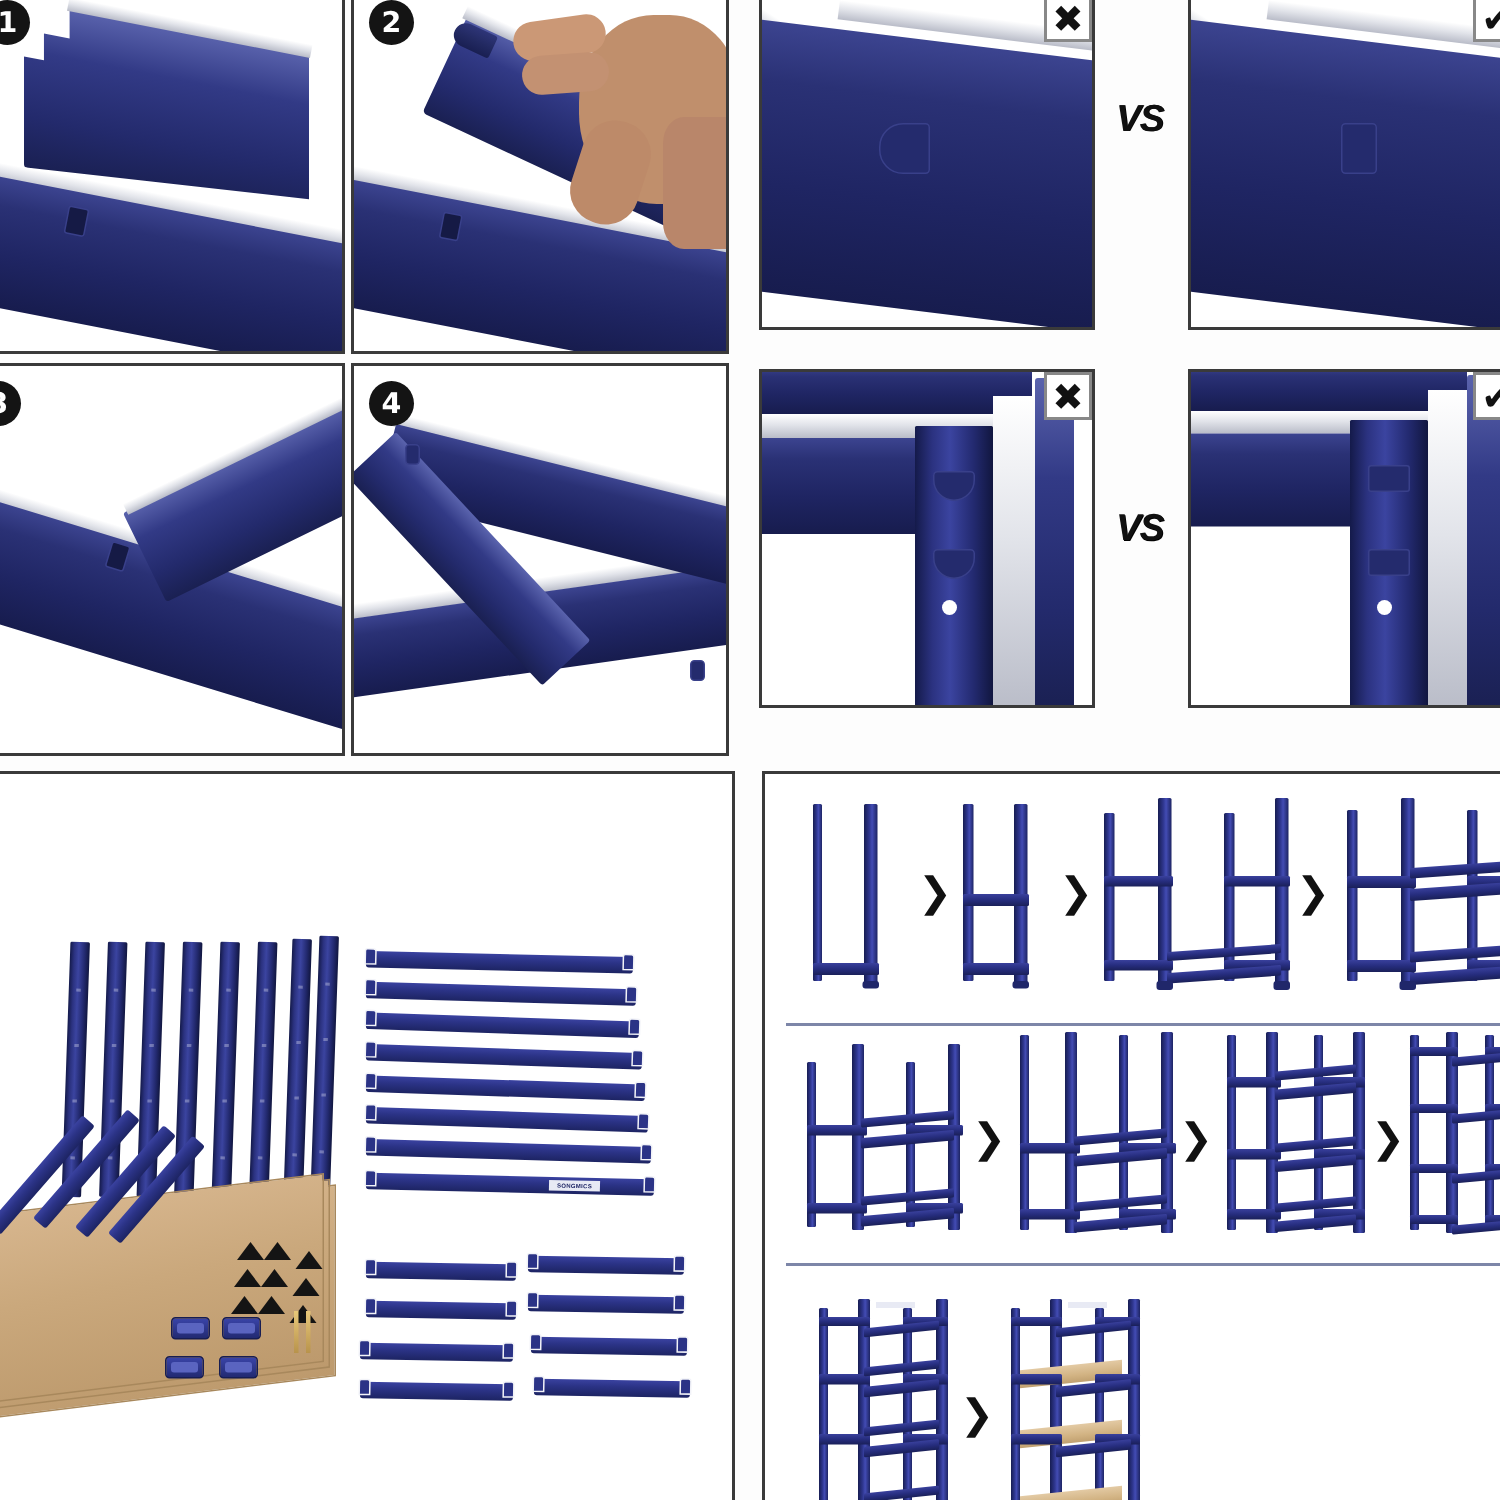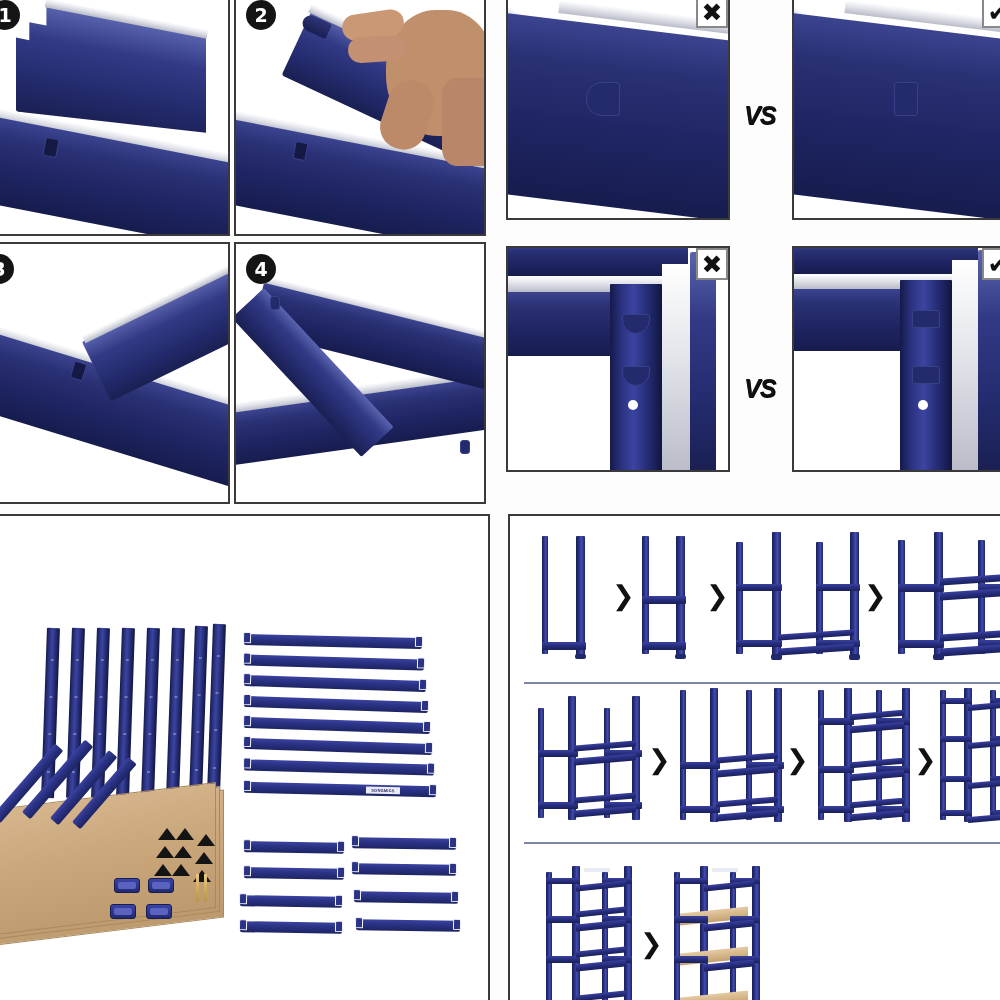--- a/index.html
+++ b/index.html
@@ -28,21 +28,20 @@
     font-family: "DejaVu Sans", sans-serif;
     line-height: 1;
   }
 
   .vs-label {
     position: absolute; z-index: 30;
     font-size: 25px; font-weight: bold; font-style: italic;
     color: #111111; letter-spacing: -1px;
     font-family: "Liberation Sans", sans-serif;
     text-shadow: 0.5px 0.5px 0 #000;
-    margin-top: 36px;
   }
 
   .mark-box {
     position: absolute; z-index: 32;
     width: 32px; height: 32px;
     background: #ffffff; border: 2px solid #888;
     display: flex; align-items: center; justify-content: center;
     font-size: 25px; font-weight: bold; color: #111;
     line-height: 1;
     font-family: "DejaVu Sans", sans-serif;

